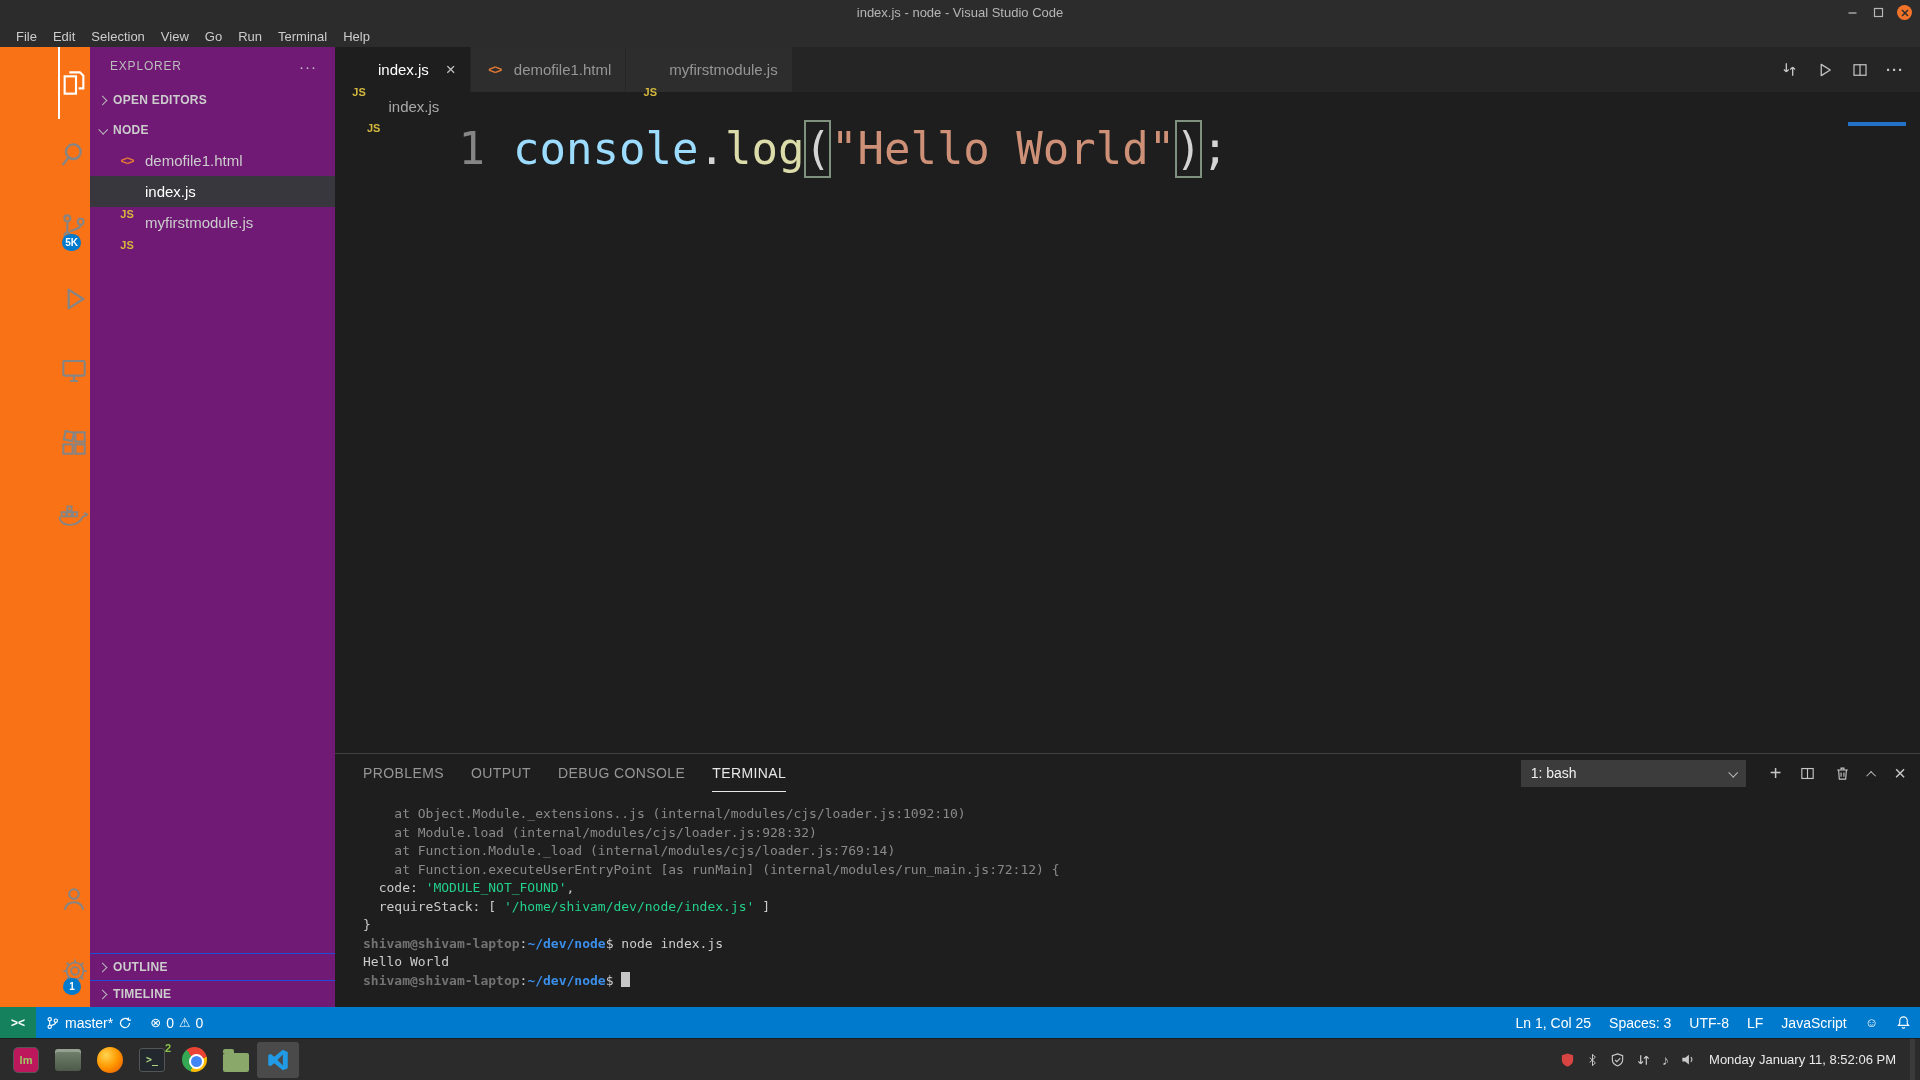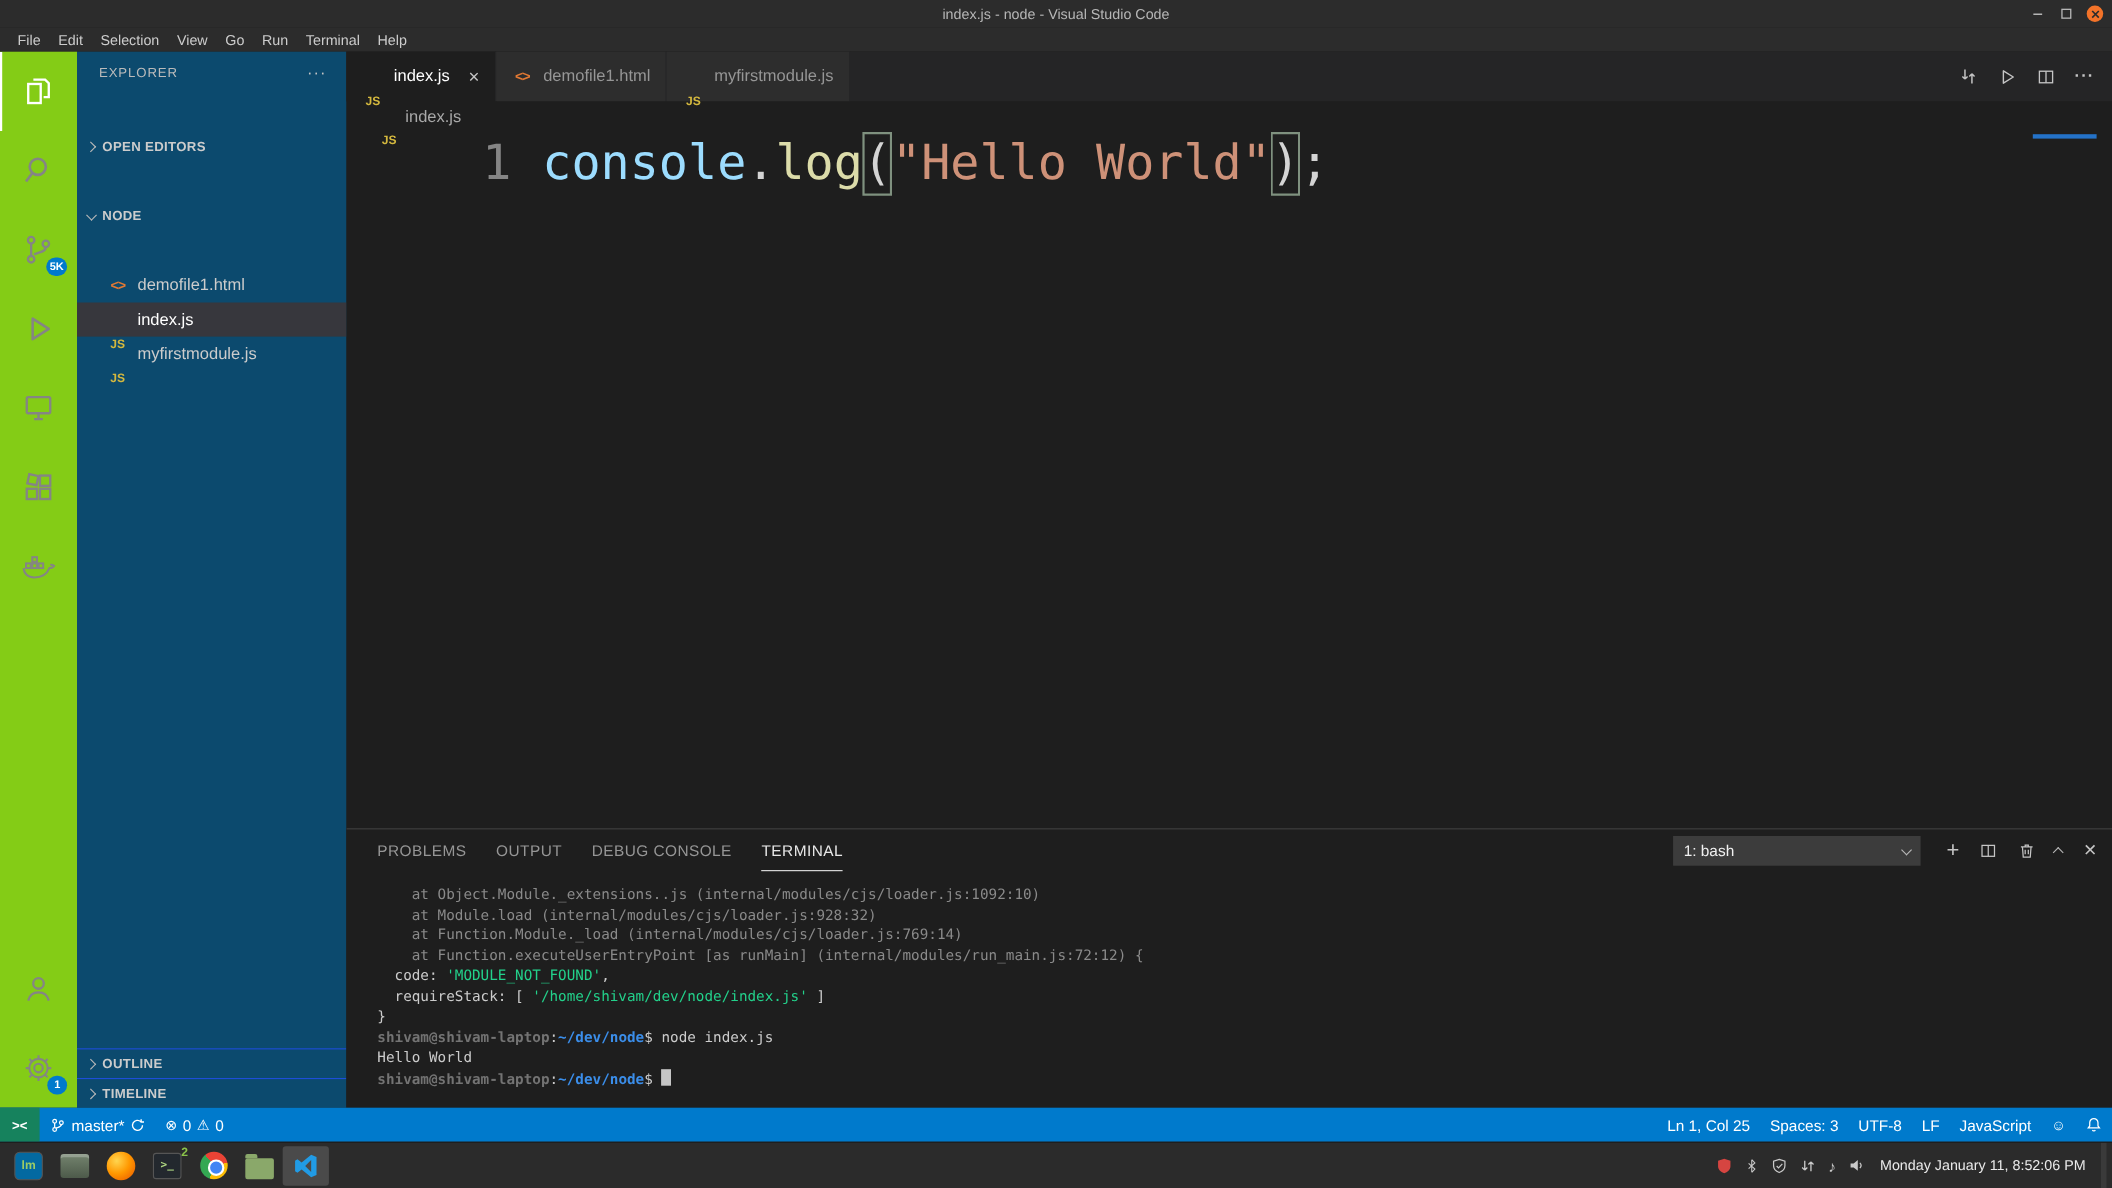--- a/index.html
+++ b/index.html
@@ -15,30 +15,30 @@
   .win-close{border-radius:50%;background:#f37329;color:#2c2c2c;font-size:9px;font-weight:bold;}
 
   
   .menubar{height:22px;background:#2c2c2c;display:flex;align-items:center;padding-left:8px;
     color:#cccccc;font-size:13px;flex:0 0 auto;}
   .menu-item{padding:0 8px;cursor:default;}
 
   .workbench{flex:1 1 auto;display:flex;min-height:0;}
 
   
-  .activitybar{width:70px;background:#84cc16;display:flex;flex-direction:column;flex:0 0 auto;}
+  .activitybar{width:90px;background:#f97316;display:flex;flex-direction:column;flex:0 0 auto;align-items:flex-end;}
   .act-icon{height:72px;display:flex;align-items:center;justify-content:center;color:#858585;position:relative;}
   .act-icon.active{color:#ffffff;box-shadow:inset 2px 0 0 #ffffff;}
   .badge{position:absolute;right:9px;bottom:12px;background:#007acc;color:#fff;border-radius:10px;
     font-size:10px;min-width:18px;height:17px;display:flex;align-items:center;justify-content:center;
     padding:0 3px;font-weight:bold;}
   .act-spacer{margin-top:auto;}
 
   
-  .sidebar{width:245px;background:#0c4a6e;display:flex;flex-direction:column;color:#cccccc;flex:0 0 auto;gap:33px;}
+  .sidebar{width:245px;background:#701a75;display:flex;flex-direction:column;color:#cccccc;flex:0 0 auto;}
   .sidebar-header{height:38px;display:flex;align-items:center;padding:0 18px 0 20px;font-size:12px;
     letter-spacing:.8px;color:#bbbbbb;flex:0 0 auto;}
   .sidebar-header .more{margin-left:auto;font-size:15px;letter-spacing:1px;color:#c5c5c5;}
   .side-row{height:30px;display:flex;align-items:center;gap:7px;padding-left:9px;font-size:12px;
     font-weight:bold;color:#cccccc;letter-spacing:.3px;flex:0 0 auto;}
   .side-row.bt{border-top:1px solid #1d4ed8;height:27px;}
   .chev{display:inline-block;width:7px;height:7px;border-right:1.4px solid #b9b9b9;border-bottom:1.4px solid #b9b9b9;flex:0 0 auto;}
   .chev.right{transform:rotate(-45deg);}
   .chev.down{transform:rotate(45deg) translateY(-1px);}
   .chev.up{transform:rotate(-135deg) translateY(-2px);}
@@ -99,21 +99,21 @@
   .sb-item{display:flex;align-items:center;gap:5px;padding:0 9px;height:100%;justify-content:center;}
   .sb-remote{background:#16825d;width:36px;justify-content:center;padding:0;font-weight:bold;font-size:12px;}
   .sb-right{margin-left:auto;display:flex;height:100%;}
   .glyph{font-size:13px;line-height:1;}
 
   
   .taskbar{height:42px;background:#2b2b2b;border-top:1px solid #1d1d1d;display:flex;align-items:center;
     padding:0 5px;flex:0 0 auto;}
   .tb-app{width:42px;height:36px;display:flex;align-items:center;justify-content:center;position:relative;border-radius:3px;}
   .tb-app.active{background:rgba(255,255,255,.15);}
-  .ic-mint{width:26px;height:26px;border-radius:5px;background:#0369a1;border:1px solid #555;
+  .ic-mint{width:26px;height:26px;border-radius:5px;background:#be185d;border:1px solid #555;
     color:#9ccc65;font-size:11px;font-weight:bold;display:flex;align-items:center;justify-content:center;}
   .ic-files{width:26px;height:22px;border-radius:3px;background:linear-gradient(#74846f,#4d5a4a);
     box-shadow:inset 0 3px 0 rgba(255,255,255,.25);}
   .ic-firefox{width:26px;height:26px;border-radius:50%;
     background:radial-gradient(circle at 35% 32%,#ffd54f 0%,#ff9800 48%,#e65100 100%);}
   .ic-term{width:26px;height:24px;border-radius:3px;background:#23282e;border:1px solid #555;
     color:#aed581;font:bold 10px/1 "DejaVu Sans Mono",monospace;display:flex;align-items:center;justify-content:center;}
   .term-badge{position:absolute;top:0;right:2px;color:#8bc34a;font-size:11px;font-weight:bold;}
   .ic-chrome{width:25px;height:25px;border-radius:50%;position:relative;
     background:conic-gradient(from -40deg,#ea4335 0 33%,#fbbc05 0 66%,#34a853 0 100%);}

